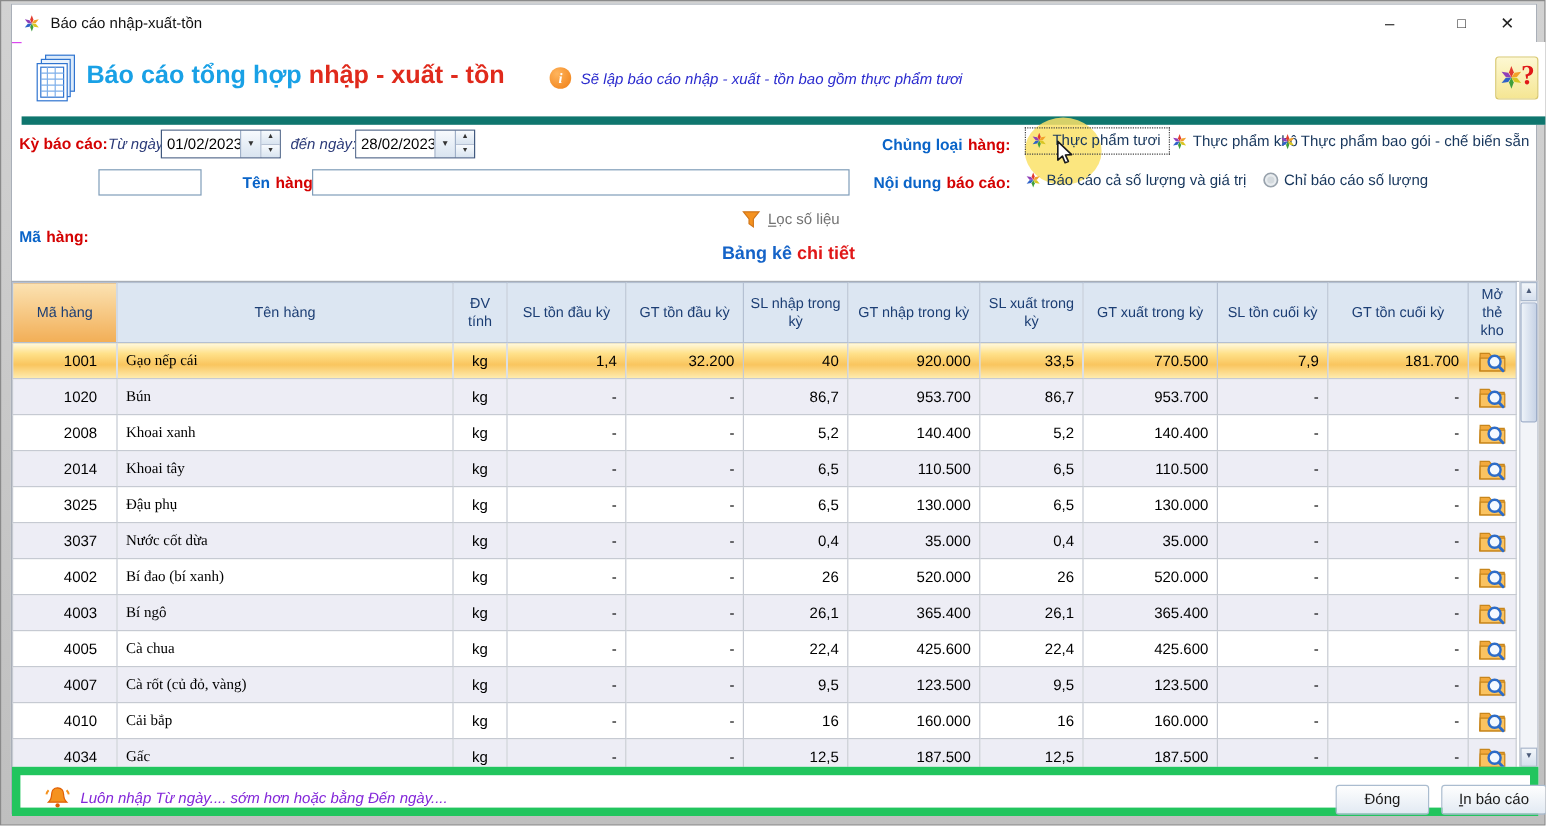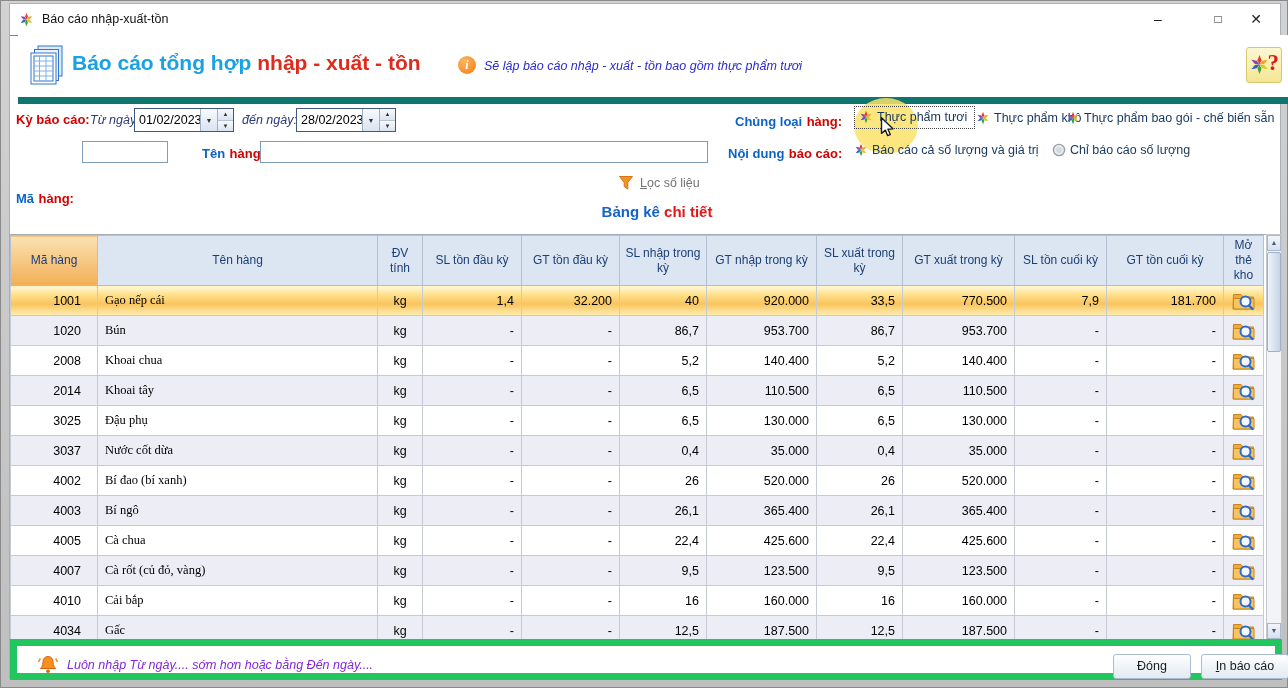--- a/index.html
+++ b/index.html
@@ -316,21 +316,21 @@
               <td class="c-num">-</td>
               <td class="c-icon"><span class="ic"><svg viewBox="0 0 23 20">
                     <path d="M1.5 3.5 h7.5 l2 2.5 h10.5 v12 h-20.5 z" fill="#f2a93b" stroke="#c8861c"></path>
                     <path d="M1.5 7.5 h20.5 v10.5 h-20.5 z" fill="#fac361" stroke="#c8861c"></path>
                     <circle cx="13.5" cy="10.5" r="5" fill="#f4f9ff" stroke="#2d6cc8" stroke-width="2"></circle>
                     <line x1="17" y1="14.5" x2="20.5" y2="18" stroke="#2d6cc8" stroke-width="2.4" stroke-linecap="round"></line>
                   </svg></span></td>
             </tr>
             <tr>
               <td class="c-code">2008</td>
-              <td class="c-name">Khoai chua</td>
+              <td class="c-name">Khoai xanh</td>
               <td class="c-unit">kg</td>
               <td class="c-num">-</td>
               <td class="c-num">-</td>
               <td class="c-num">5,2</td>
               <td class="c-num">140.400</td>
               <td class="c-num">5,2</td>
               <td class="c-num">140.400</td>
               <td class="c-num">-</td>
               <td class="c-num">-</td>
               <td class="c-icon"><span class="ic"><svg viewBox="0 0 23 20">

